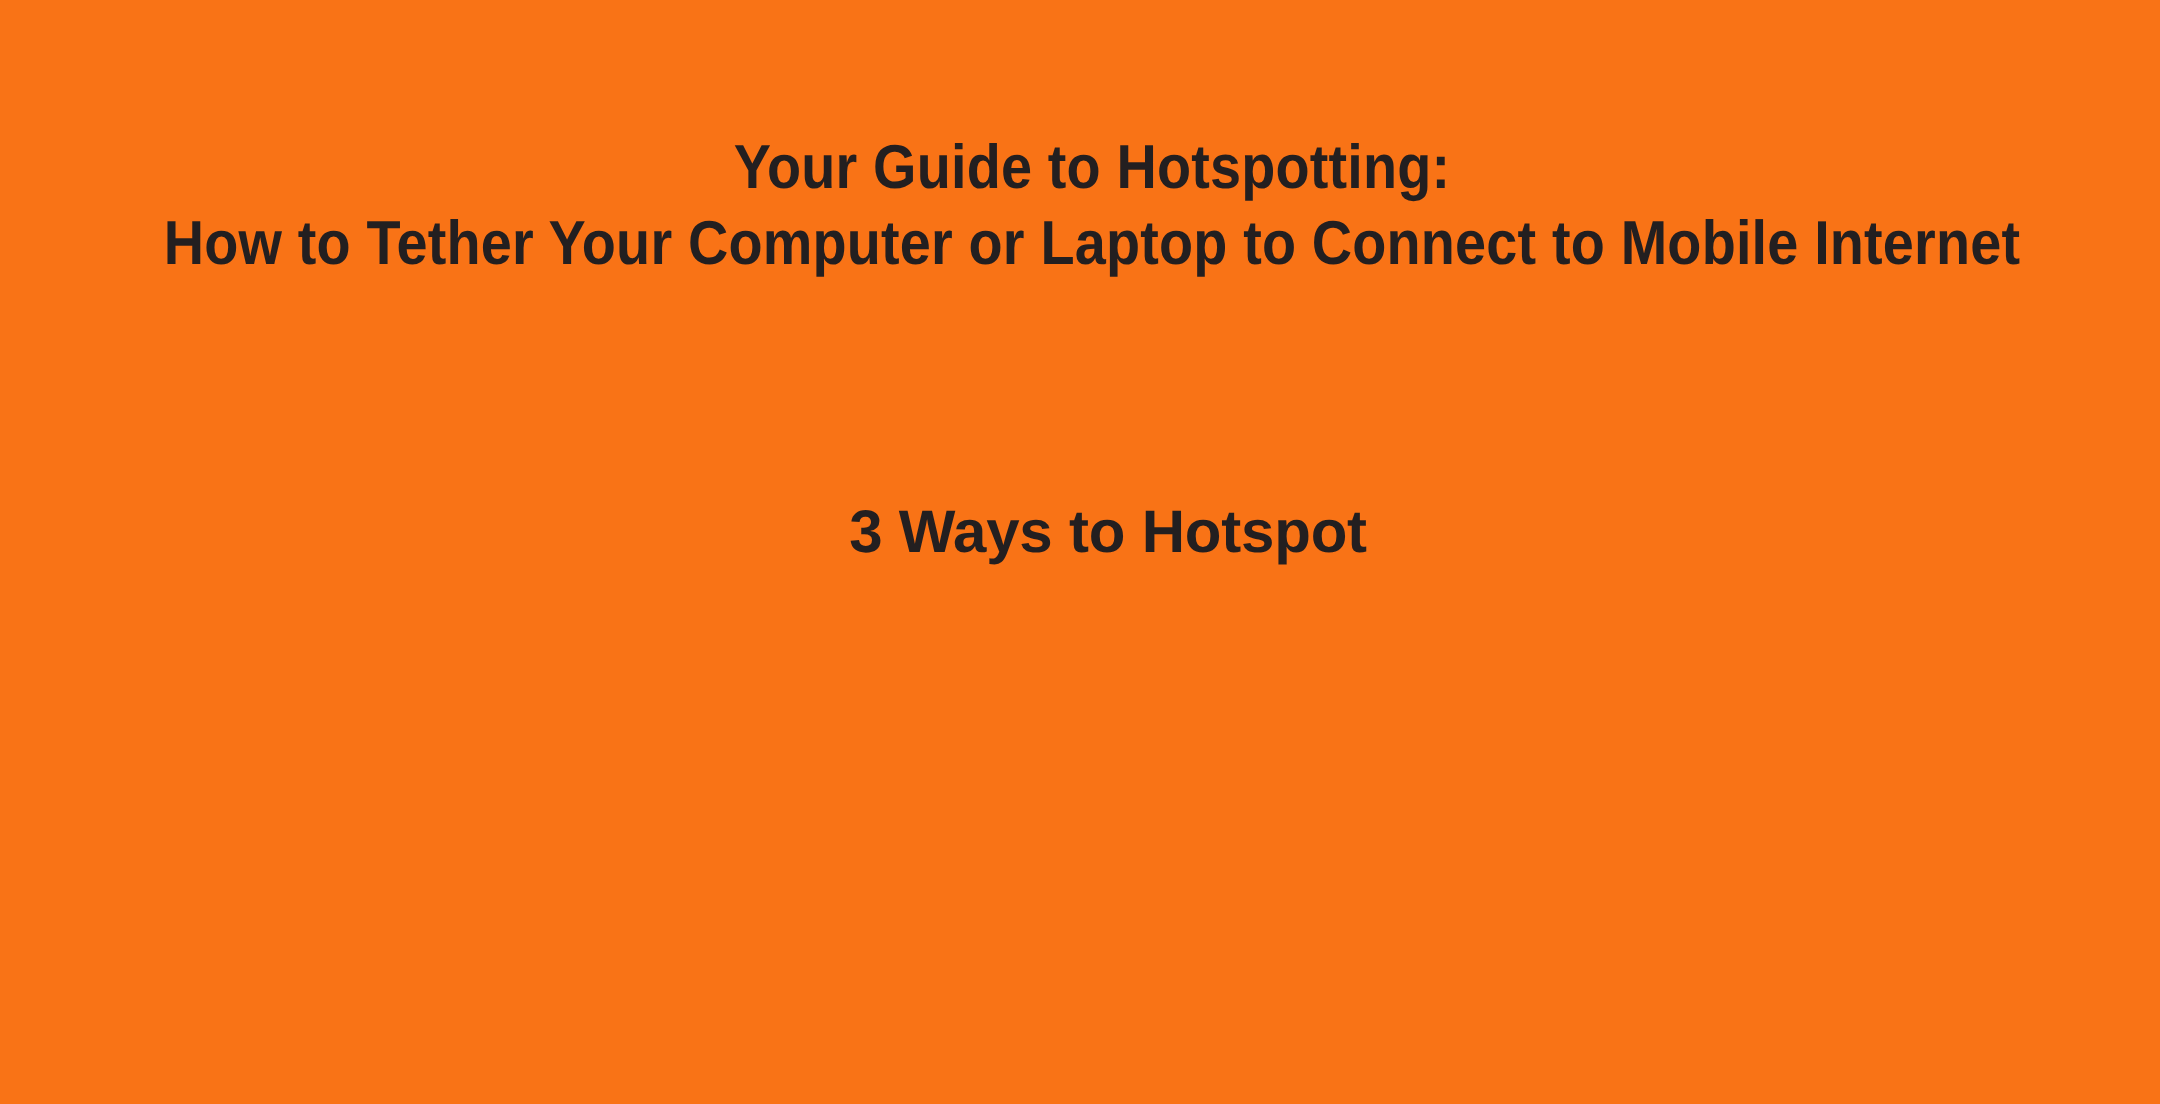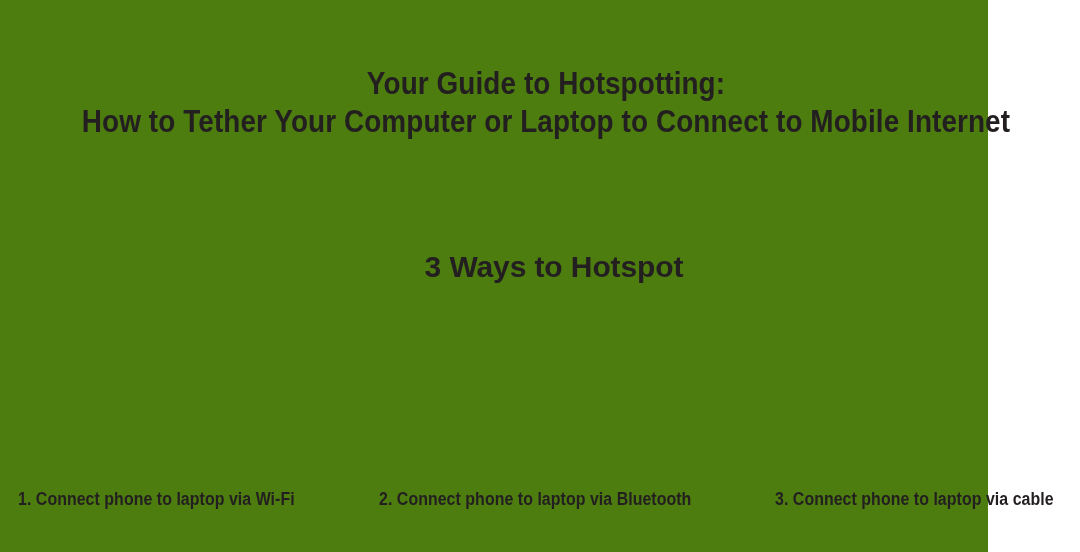--- a/index.html
+++ b/index.html
@@ -11,23 +11,23 @@
     width: 1080px;
     height: 552px;
     overflow: hidden;
     font-family: "Liberation Sans", "DejaVu Sans", sans-serif;
     color: #231f20;
     -webkit-font-smoothing: antialiased;
   }
 
   .page {
     position: relative;
-    width: 988px;
+    width: 1080px;
     height: 552px;
-    background: #4d7c0f;
+    background: #f97316;
   }
 
   
   .article-title {
     position: absolute;
     left: 0;
     top: 44px;
     width: 1092px;
     text-align: center;
     font-family: "Liberation Sans Narrow", "Liberation Sans", sans-serif;
@@ -115,19 +115,14 @@
   </h1>
 
   <h2 class="section-heading">3 Ways to Hotspot</h2>
 
   <div class="graphic-band">
     <div class="graphic-slot slot-1"></div>
     <div class="graphic-slot slot-2"></div>
     <div class="graphic-slot slot-3"></div>
   </div>
 
-  <div class="caption-row">
-    <div class="caption caption-1">1. Connect phone to laptop via Wi-Fi</div>
-    <div class="caption caption-2">2. Connect phone to laptop via Bluetooth</div>
-    <div class="caption caption-3">3. Connect phone to laptop via cable</div>
-  </div>
 
 </div>
 
 </body></html>

